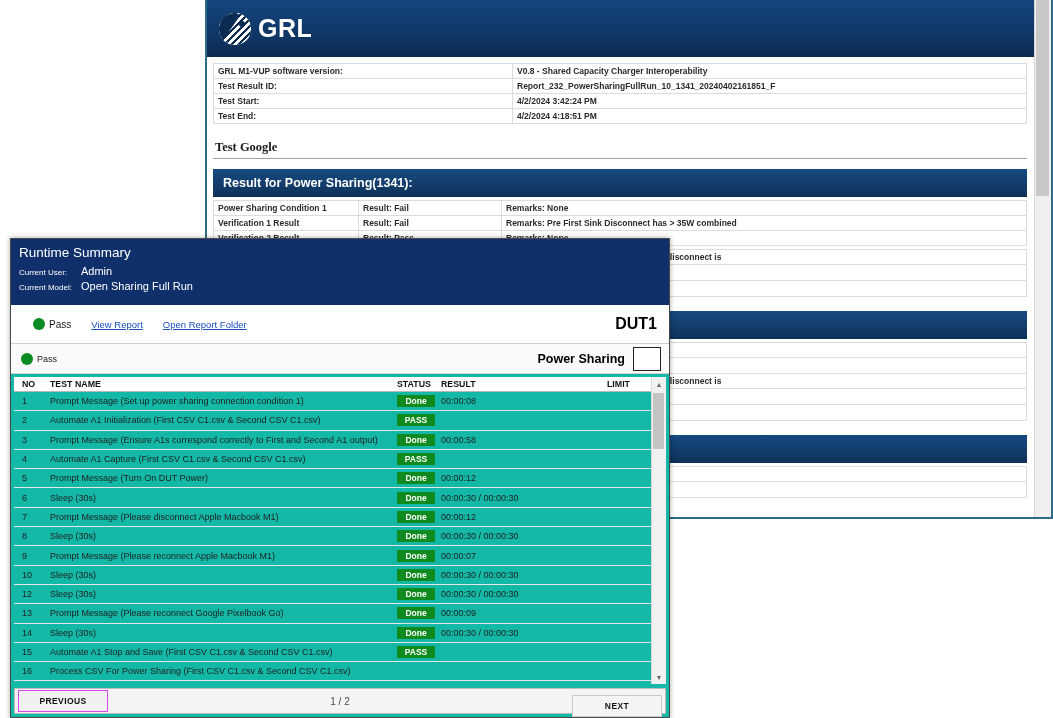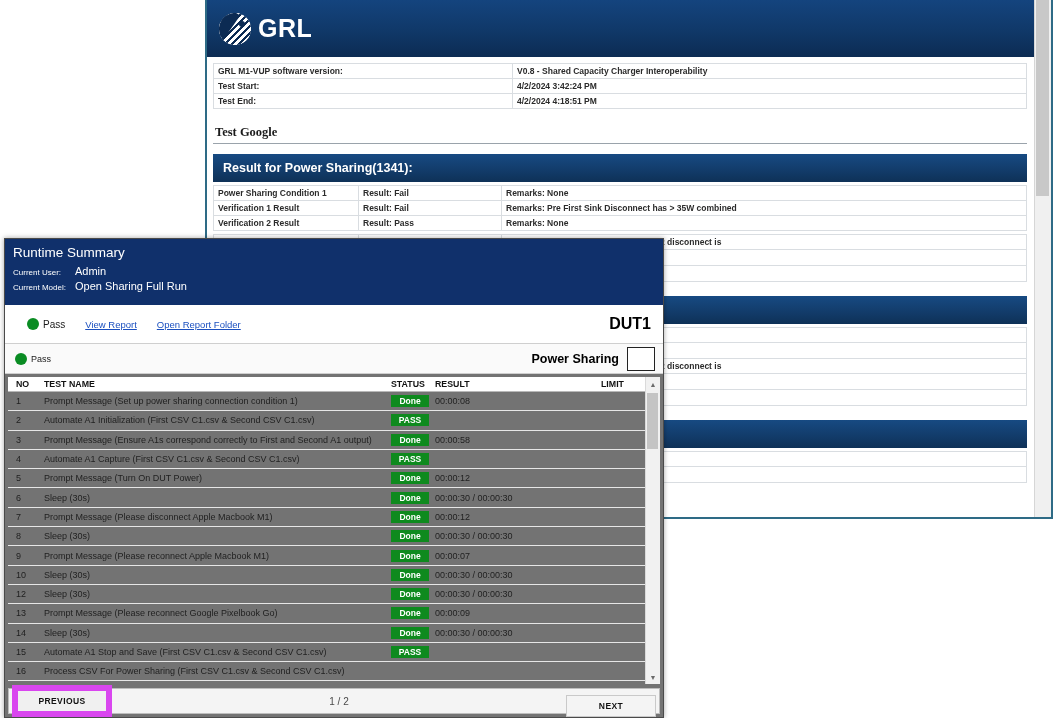--- a/index.html
+++ b/index.html
@@ -72,22 +72,22 @@
 
   
   #report-vscroll{
     position:absolute;right:0;top:0;width:16px;bottom:0;
     background:#f0f0f0;border-left:1px solid #d6d6d6;
   }
   #report-vthumb{position:absolute;top:0;left:1px;width:13px;height:196px;background:#c8c8c8;}
 
   
   #runtime-window{
-    position:absolute;left:4px;top:238px;width:660px;height:480px;
-    background:#737373;
+    position:absolute;left:10px;top:238px;width:660px;height:480px;
+    background:#14b8a6;
     border:1px solid #4a4a4a;
     box-sizing:border-box;
     box-shadow:0 0 5px rgba(0,0,0,.35);
   }
   #rt-header{
     height:66px;background:#10306B;color:#ffffff;padding:6px 0 0 8px;box-sizing:border-box;
   }
   #rt-title{font-size:13.5px;margin-bottom:5px;}
   .rt-line{display:flex;align-items:baseline;margin-top:3px;}
   .rt-lbl{font-size:8px;width:62px;flex:none;}
@@ -149,21 +149,21 @@
     font-size:7px;color:#6a6a6a;background:#f1f1f1;cursor:pointer;}
   .sb-arrow.up{top:0;}
   .sb-arrow.down{bottom:0;}
 
   
   #rt-footer{
     position:absolute;left:3px;right:3px;bottom:3px;height:26px;
     border:1px solid #bdbdbd;background:#f4f4f4;display:flex;align-items:center;box-sizing:border-box;
   }
   .nav-btn{
-    height:20px;min-width:88px;border:6px solid #d946ef;background:#f0f0f0;
+    height:20px;min-width:88px;border:1px solid #d946ef;background:#f0f0f0;
     font-size:8.5px;font-weight:bold;color:#111;display:flex;align-items:center;justify-content:center;
     margin:0 3px;cursor:pointer;letter-spacing:.4px;
   }
   .nav-btn.plain{border:1px solid #c9c9c9;background:#f4f4f4;margin-top:10px;}
   #page-ind{flex:1;text-align:center;font-size:10px;color:#4a4a4a;}
 </style>
 </head>
 <body>
 
 <div id="report-window">
@@ -182,20 +182,24 @@
     </div>
 
     <div class="report-inner">
       <div class="spacer6"></div>
 
       <table class="info">
         <tbody id="info-body">
             <tr>
               <td class="k">GRL M1-VUP software version:</td>
               <td>V0.8 - Shared Capacity Charger Interoperability</td>
+            </tr>
+            <tr>
+              <td class="k">Test Result ID:</td>
+              <td>Report_232_PowerSharingFullRun_10_1341_20240402161851_F</td>
             </tr>
             <tr>
               <td class="k">Test Start:</td>
               <td>4/2/2024 3:42:24 PM</td>
             </tr>
             <tr>
               <td class="k">Test End:</td>
               <td>4/2/2024 4:18:51 PM</td>
             </tr>
           </tbody>

